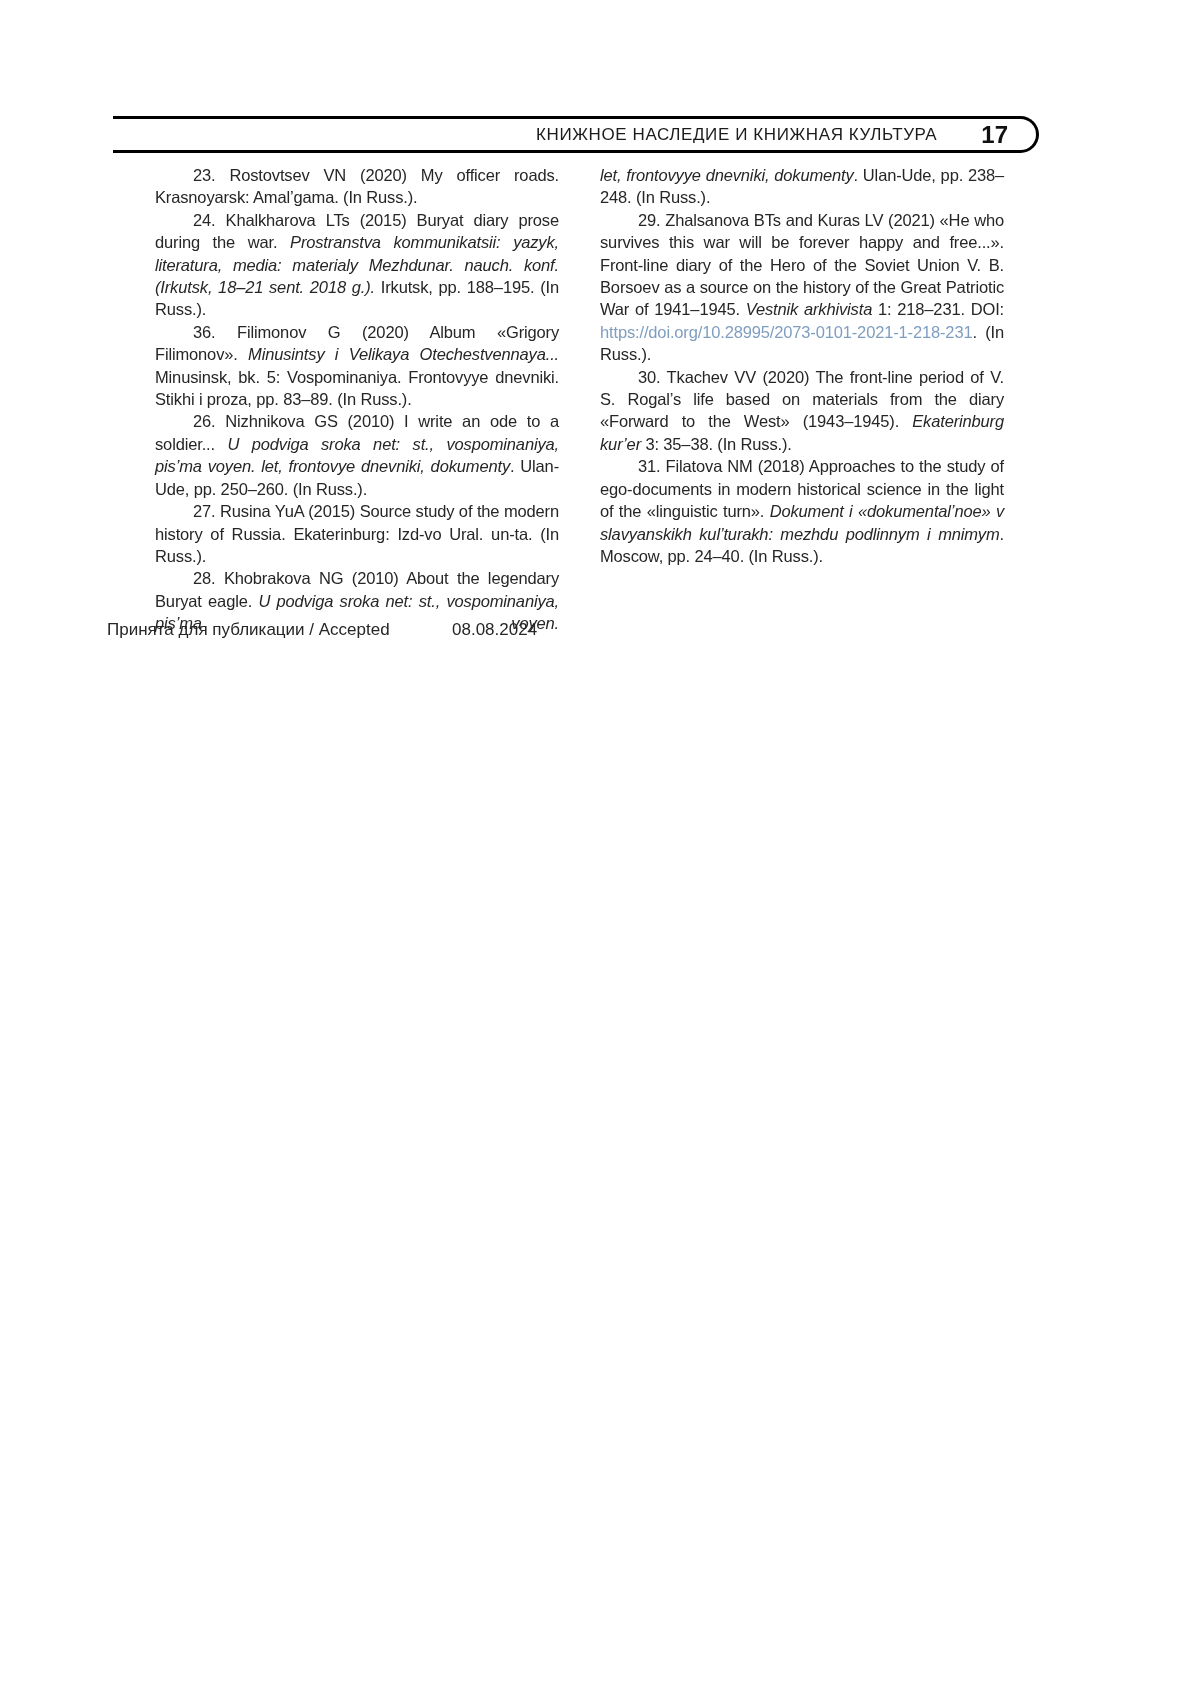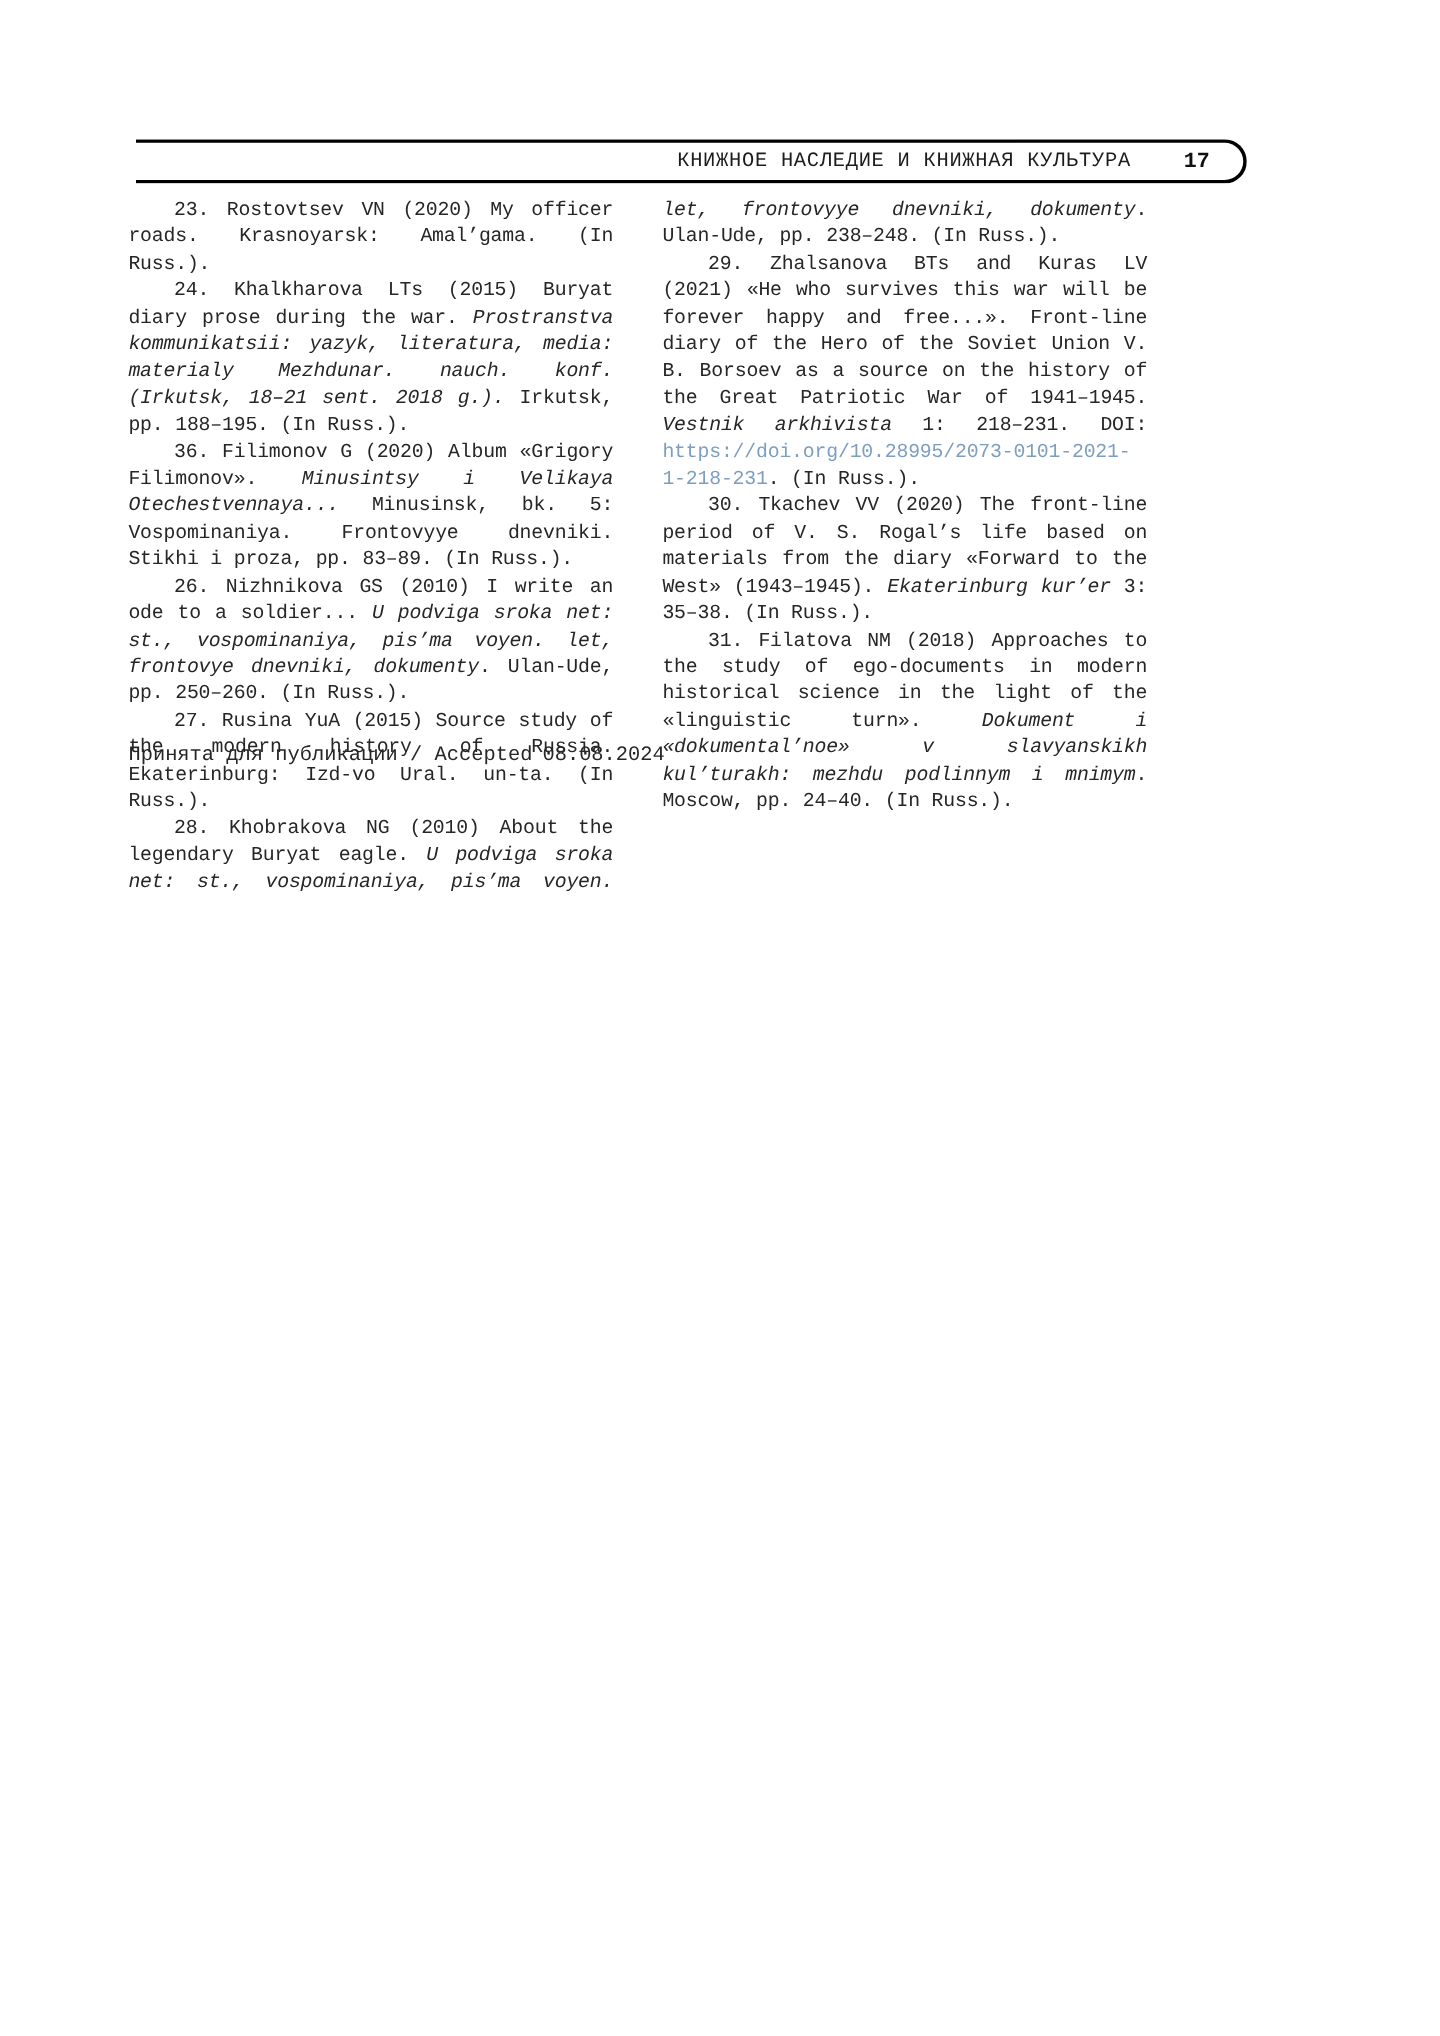--- a/index.html
+++ b/index.html
@@ -1,20 +1,20 @@
 <!DOCTYPE html>
 <html><head>
 <meta charset="utf-8">
 <style>
   html,body{margin:0;padding:0;background:#ffffff;}
   .page{
     position:relative;
     width:1200px;height:1377px;
     background:#ffffff;
-    font-family:Liberation Mono, monospace;
+    font-family:Liberation Sans, sans-serif;
     color:#262626;
     overflow:hidden;
   }
   
   .running-head{
     position:absolute;
     left:113px;top:116px;
     width:926px;height:37px;
     box-sizing:border-box;
     border-top:3.5px solid #000;
@@ -27,33 +27,34 @@
     padding-right:28px;
     gap:44px;
   }
   .running-title{
     font-size:17px;
     letter-spacing:0.6px;
     color:#1c1c1c;
     white-space:nowrap;
   }
   .page-number{
-    font-size:18px;
+    font-size:24px;
     font-weight:bold;
     color:#111;
   }
   
   .col{
     position:absolute;
     top:164px;
     width:404px;
     font-size:16.5px;
     line-height:22.4px;
     letter-spacing:-0.15px;
     text-align:justify;
+    margin-left:48px;
   }
   .col-left{left:107px;}
   .col-right{left:552px;}
   .ref{
     margin:0;
     text-indent:38px;
   }
   .ref.no-indent{text-indent:0;}
   .ref.justify-last{text-align-last:justify;}
   .it{font-style:italic;}

